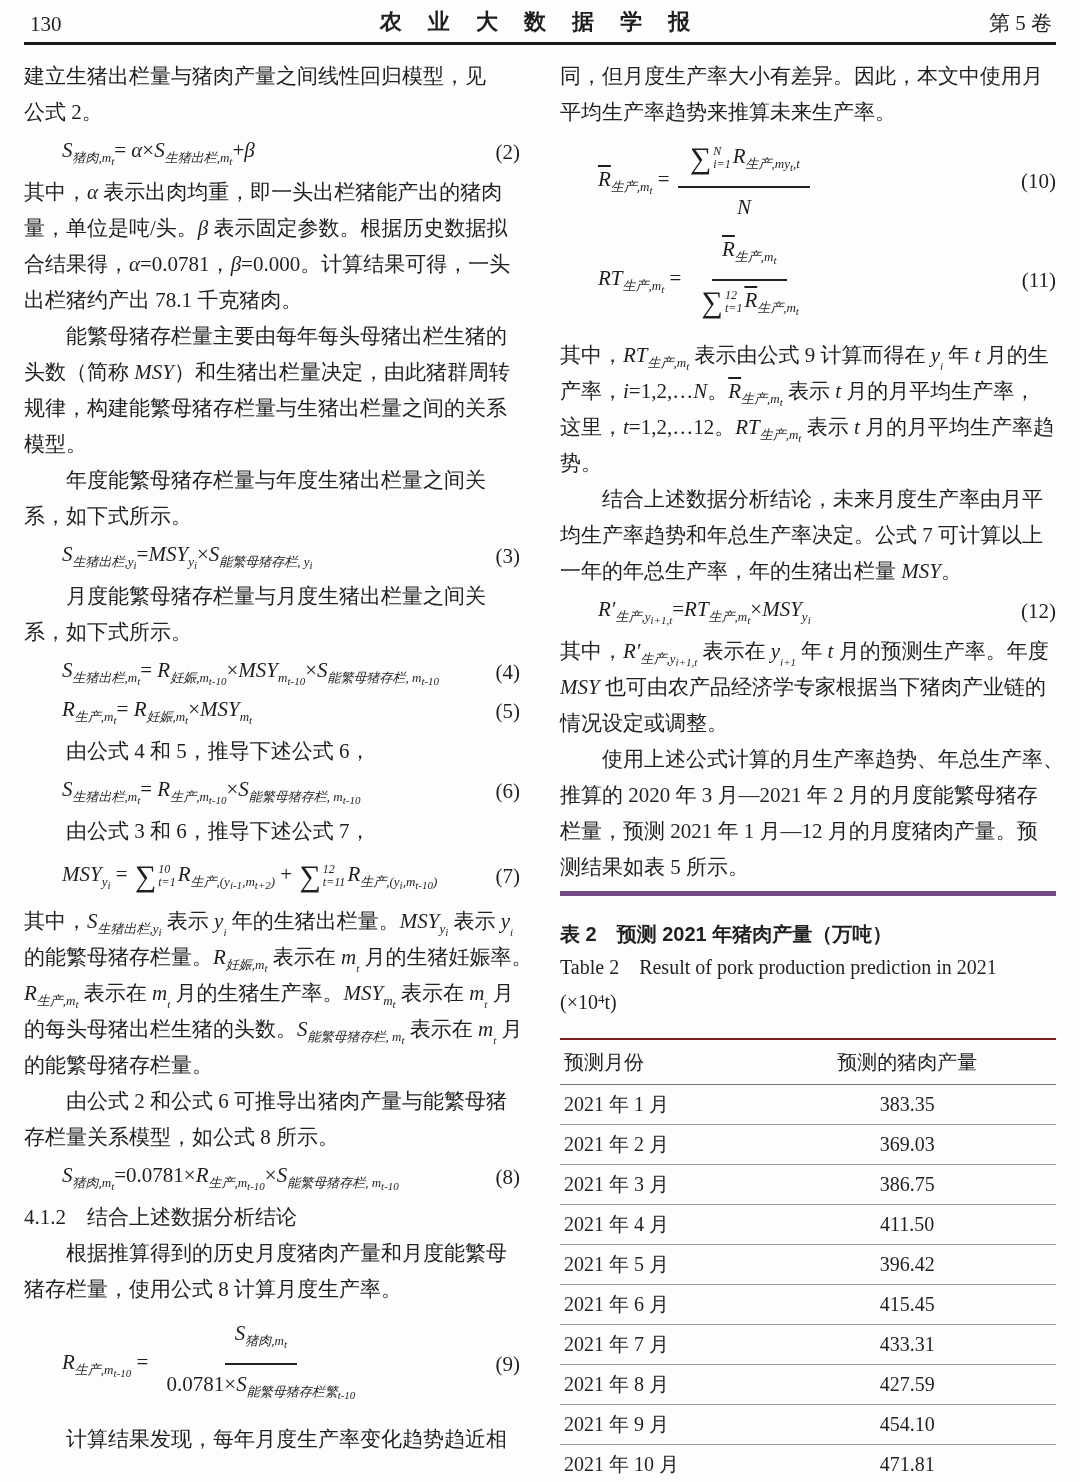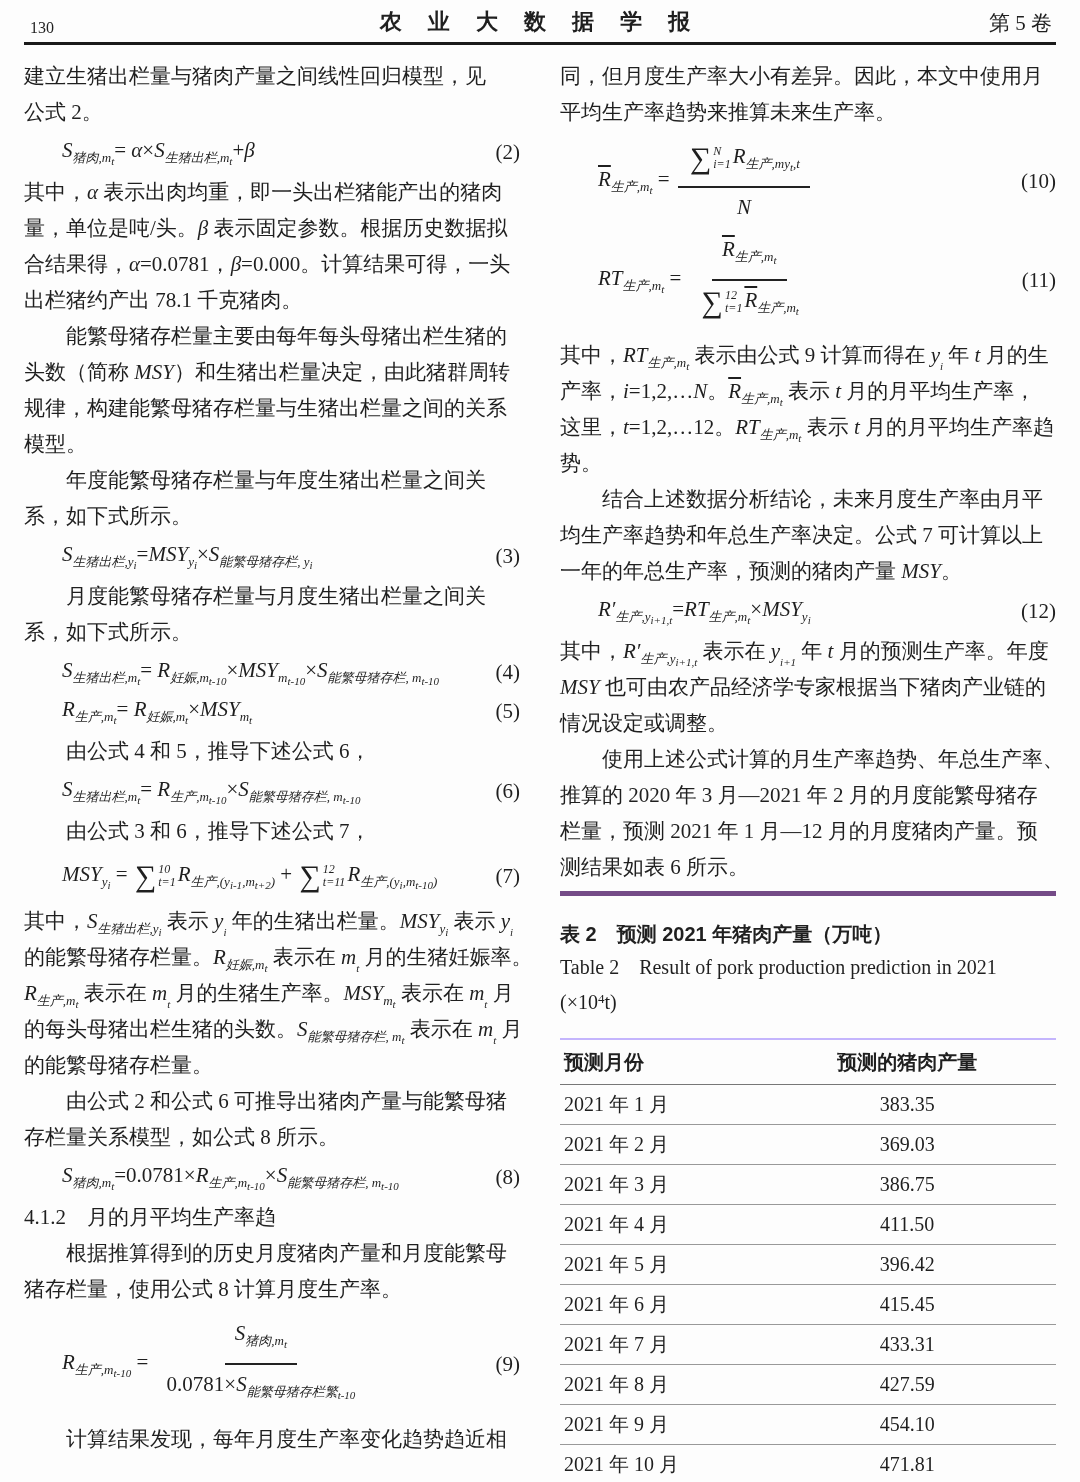--- a/index.html
+++ b/index.html
@@ -4,21 +4,21 @@
 <style>
   html,body{margin:0;padding:0;}
   body{
     width:1080px;height:1482px;background:#fdfdfd;color:#1f1f1f;
     font-family:"Liberation Serif","DejaVu Serif",serif;font-size:21px;
     overflow:hidden;position:relative;
   }
   .page{padding:0 24px;}
   
   .hdr{position:relative;height:34px;padding-top:5px;}
-  .hdr-page{position:absolute;left:6px;bottom:2px;font-size:16px;}
+  .hdr-page{position:absolute;left:6px;bottom:2px;font-size:21px;}
   .hdr-title{position:absolute;left:0;right:0;bottom:2px;text-align:center;
     font-family:"Liberation Sans","DejaVu Sans",sans-serif;font-weight:bold;
     font-size:22px;letter-spacing:10px;}
   .hdr-vol{position:absolute;right:4px;bottom:2px;font-size:21px;}
   .rule-top{height:3px;background:#1a1a1a;margin-top:3px;}
   
   .cols{display:flex;gap:40px;padding-top:13px;}
   .col{width:496px;}
   .ln{height:36px;line-height:36px;white-space:nowrap;}
   .ind{text-indent:42px;}
@@ -39,22 +39,22 @@
   .sum{display:inline-flex;align-items:center;vertical-align:middle;margin:0 2px;}
   .sum .sigma{font-size:30px;font-style:normal;line-height:30px;}
   .sum .lims{display:inline-flex;flex-direction:column;font-size:12px;font-style:italic;line-height:13px;margin-left:2px;text-align:left;}
   
   .tblwrap{margin-top:6px;}
   .rule-purple{height:5px;background:#744b87;}
   .tbl-cap-cn{font-family:"Liberation Sans","DejaVu Sans",sans-serif;font-weight:bold;
     font-size:20px;line-height:34px;padding-top:21px;}
   .tbl-cap-en{font-size:20px;line-height:32px;padding-bottom:20px;}
   table{width:100%;border-collapse:collapse;font-size:20px;}
-  thead th{font-family:"Liberation Sans","DejaVu Sans",sans-serif;font-weight:bold;
-    height:42px;border-top:2px solid #c4b5fd;border-bottom:1px solid #777;}
+  thead th{font-family:"Liberation Sans","DejaVu Sans",sans-serif;font-weight:normal;
+    height:42px;border-top:2px solid #7f1d1d;border-bottom:1px solid #777;}
   th.c-month{text-align:left;padding-left:4px;}
   th.c-val{text-align:center;margin-top:28px;}
   td{height:37px;border-bottom:1px solid #999;}
   td.c-month{text-align:left;padding-left:4px;}
   td.c-val{text-align:center;}
   tbody tr:last-child td{border-bottom:none;}
 </style>
 </head>
 <body>
 
@@ -141,21 +141,21 @@
       <div class="ln">的能繁母猪存栏量。</div>
 
       <div class="ln ind">由公式 2 和公式 6 可推导出猪肉产量与能繁母猪</div>
       <div class="ln">存栏量关系模型，如公式 8 所示。</div>
 
       <div class="eqrow">
         <span class="eq"><span class="it">S</span><span class="sub">猪肉,m</span><span class="sub2">t</span><span>=0.0781</span><span>×</span><span class="it">R</span><span class="sub">生产,m</span><span class="sub2">t-10</span><span>×</span><span class="it">S</span><span class="sub">能繁母猪存栏, m</span><span class="sub2">t-10</span></span>
         <span class="eqnum">(8)</span>
       </div>
 
-      <div class="subsec">4.1.2　月的月平均生产率趋</div>
+      <div class="subsec">4.1.2　结合上述数据分析结论</div>
 
       <div class="ln ind">根据推算得到的历史月度猪肉产量和月度能繁母</div>
       <div class="ln">猪存栏量，使用公式 8 计算月度生产率。</div>
 
       <div class="eqrow tall">
         <span class="eq"><span class="it">R</span><span class="sub">生产,m</span><span class="sub2">t-10</span><span> = </span><span class="frac">
               <span class="num"><span class="it">S</span><span class="sub">猪肉,m</span><span class="sub2">t</span></span>
               <span class="den"><span>0.0781×</span><span class="it">S</span><span class="sub">能繁母猪存栏繁</span><span class="sub2">t-10</span></span>
             </span></span>
         <span class="eqnum">(9)</span>
@@ -196,35 +196,35 @@
         <span class="eqnum">(11)</span>
       </div>
 
       <div class="ln"><span>其中，</span><span class="it">RT</span><span class="sub">生产,m</span><span class="sub2">t</span><span> 表示由公式 9 计算而得在 </span><span class="it">y</span><span class="sub2">i</span><span> 年 </span><span class="it">t</span><span> 月的生</span></div>
       <div class="ln"><span>产率，</span><span class="it">i</span><span>=1,2,…</span><span class="it">N</span><span>。</span><span class="it ov">R</span><span class="sub">生产,m</span><span class="sub2">t</span><span> 表示 </span><span class="it">t</span><span> 月的月平均生产率，</span></div>
       <div class="ln"><span>这里，</span><span class="it">t</span><span>=1,2,…12。</span><span class="it">RT</span><span class="sub">生产,m</span><span class="sub2">t</span><span> 表示 </span><span class="it">t</span><span> 月的月平均生产率趋</span></div>
       <div class="ln">势。</div>
 
       <div class="ln ind">结合上述数据分析结论，未来月度生产率由月平</div>
       <div class="ln">均生产率趋势和年总生产率决定。公式 7 可计算以上</div>
-      <div class="ln"><span>一年的年总生产率，预测的猪肉产量 </span><span class="it">MSY</span><span>。</span></div>
+      <div class="ln"><span>一年的年总生产率，年的生猪出栏量 </span><span class="it">MSY</span><span>。</span></div>
 
       <div class="eqrow">
         <span class="eq"><span class="it">R′</span><span class="sub">生产,y</span><span class="sub2">i+1,t</span><span>=</span><span class="it">RT</span><span class="sub">生产,m</span><span class="sub2">t</span><span>×</span><span class="it">MSY</span><span class="sub">y</span><span class="sub2">i</span></span>
         <span class="eqnum">(12)</span>
       </div>
 
       <div class="ln"><span>其中，</span><span class="it">R′</span><span class="sub">生产,y</span><span class="sub2">i+1,t</span><span> 表示在 </span><span class="it">y</span><span class="sub2">i+1</span><span> 年 </span><span class="it">t</span><span> 月的预测生产率。年度</span></div>
       <div class="ln"><span class="it">MSY</span><span> 也可由农产品经济学专家根据当下猪肉产业链的</span></div>
       <div class="ln">情况设定或调整。</div>
 
       <div class="ln ind">使用上述公式计算的月生产率趋势、年总生产率、</div>
       <div class="ln">推算的 2020 年 3 月—2021 年 2 月的月度能繁母猪存</div>
       <div class="ln">栏量，预测 2021 年 1 月—12 月的月度猪肉产量。预</div>
-      <div class="ln">测结果如表 6 所示。</div>
+      <div class="ln">测结果如表 5 所示。</div>
 
       <div class="tblwrap">
         <div class="rule-purple"></div>
         <div class="tbl-cap-cn">表 2　预测 2021 年猪肉产量（万吨）</div>
         <div class="tbl-cap-en"><span>Table 2　Result of pork production prediction in 2021 (×10</span><span class="sup">4</span><span>t)</span></div>
         <table>
           <colgroup>
               <col style="width:40%">
               <col style="width:60%">
             </colgroup>

